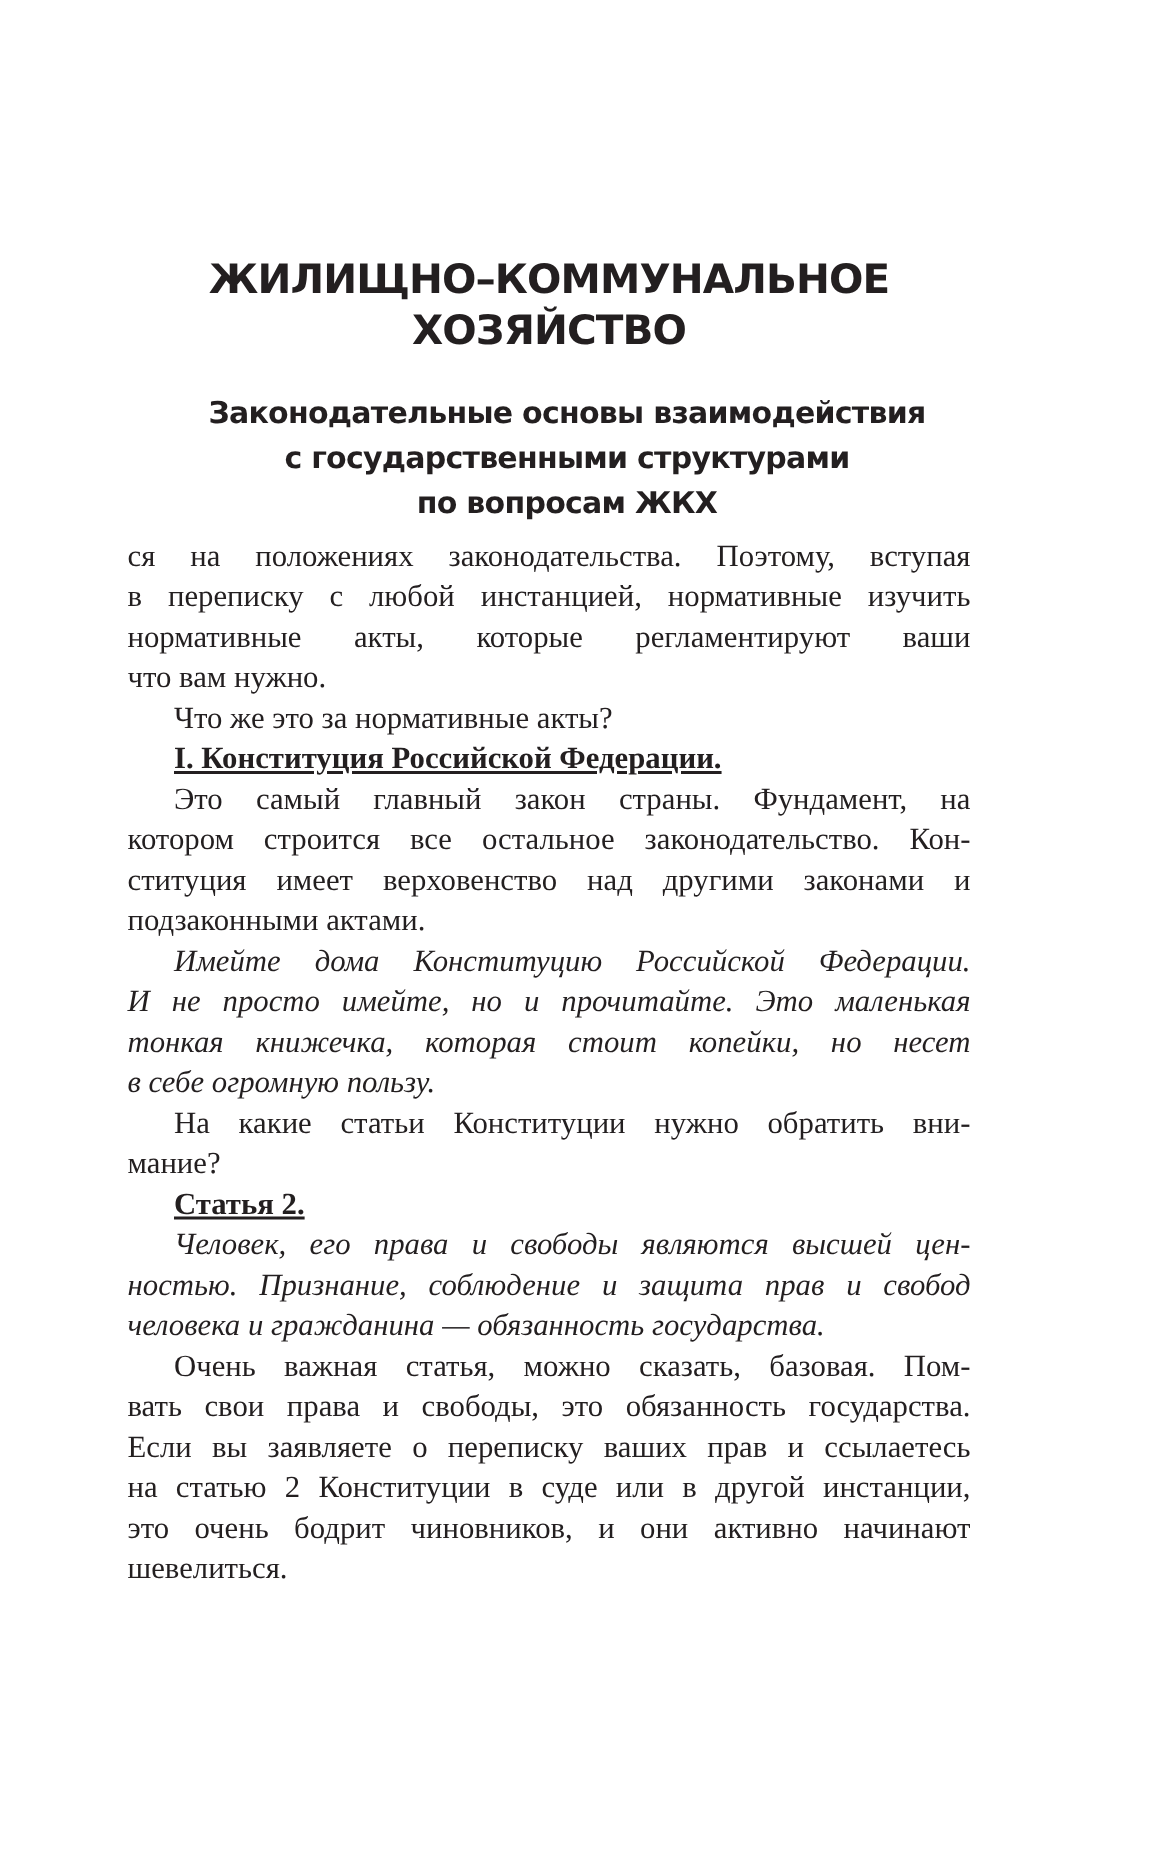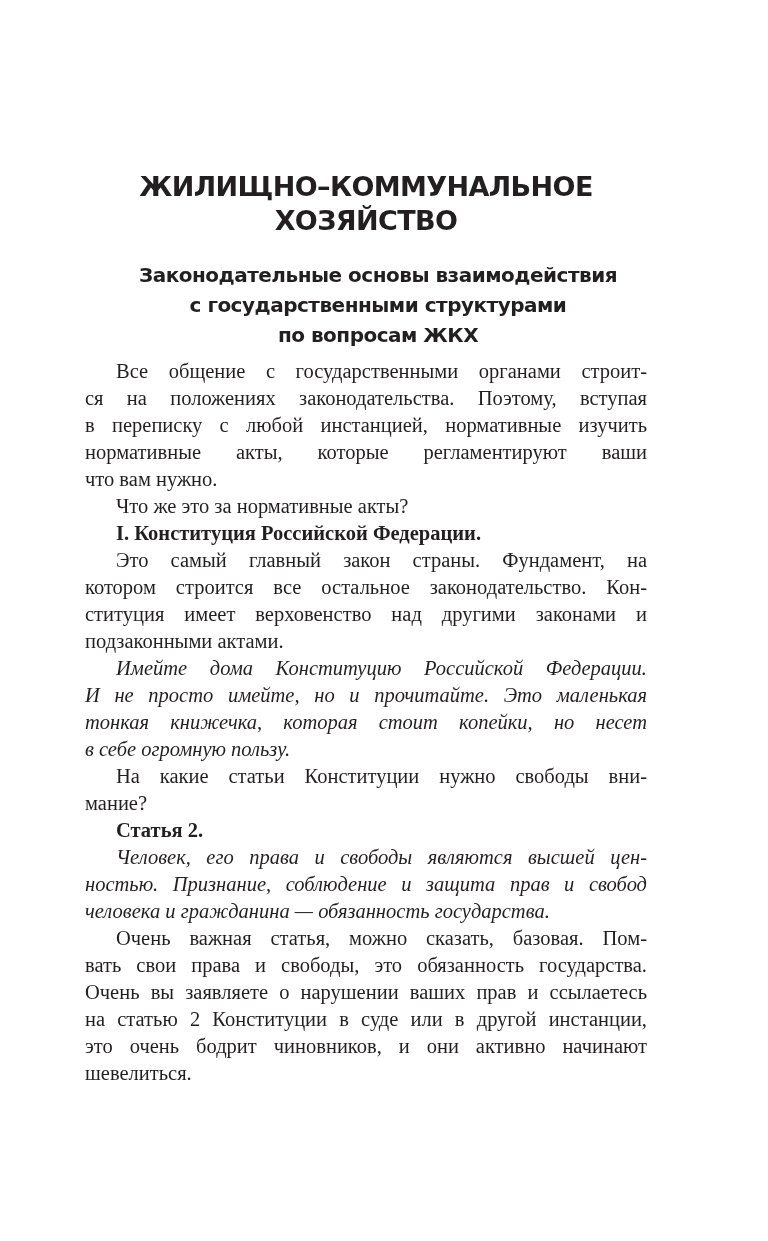--- a/index.html
+++ b/index.html
@@ -58,21 +58,21 @@
       font-size: 20.5px;
       line-height: 27px;
       color: #231f20;
     }
     .para {
       margin: 0;
       text-indent: 31px;
       text-align: justify;
       hyphens: manual;
     }
-    .para.bold { font-weight: bold; }
+    .para.bold { font-weight: bold; text-decoration: underline; }
     .para.italic { font-style: italic; }
     .line {
       display: block;
       text-align: justify;
       text-align-last: justify;
       white-space: nowrap;
     }
     .line.last {
       text-align-last: left;
     }
@@ -89,21 +89,20 @@
 
   <h2 class="section-title">
     <span>Законодательные основы взаимодействия</span>
     <span>с государственными структурами</span>
     <span>по вопросам ЖКХ</span>
   </h2>
 
   <div class="body-text">
 
     <p class="para">
-      <span class="line first">Все общение с государственными органами строит-</span>
       <span class="line">ся на положениях законодательства. Поэтому, вступая</span>
       <span class="line">в переписку с любой инстанцией, нормативные изучить</span>
       <span class="line">нормативные акты, которые регламентируют ваши</span>
       <span class="line last">что вам нужно.</span>
     </p>
 
     <p class="para">
       <span class="line first last">Что же это за нормативные акты?</span>
     </p>
 
@@ -119,36 +118,36 @@
     </p>
 
     <p class="para italic">
       <span class="line first">Имейте дома Конституцию Российской Федерации.</span>
       <span class="line">И не просто имейте, но и прочитайте. Это маленькая</span>
       <span class="line">тонкая книжечка, которая стоит копейки, но несет</span>
       <span class="line last">в себе огромную пользу.</span>
     </p>
 
     <p class="para">
-      <span class="line first">На какие статьи Конституции нужно свободы вни-</span>
+      <span class="line first">На какие статьи Конституции нужно обратить вни-</span>
       <span class="line last">мание?</span>
     </p>
 
     <p class="para bold">
       <span class="line first last">Статья 2.</span>
     </p>
 
     <p class="para italic">
       <span class="line first">Человек, его права и свободы являются высшей цен-</span>
       <span class="line">ностью. Признание, соблюдение и защита прав и свобод</span>
       <span class="line last">человека и гражданина — обязанность государства.</span>
     </p>
 
     <p class="para">
       <span class="line first">Очень важная статья, можно сказать, базовая. Пом-</span>
       <span class="line">вать свои права и свободы, это обязанность государства.</span>
-      <span class="line">Очень вы заявляете о нарушении ваших прав и ссылаетесь</span>
+      <span class="line">Если вы заявляете о переписку ваших прав и ссылаетесь</span>
       <span class="line">на статью 2 Конституции в суде или в другой инстанции,</span>
       <span class="line">это очень бодрит чиновников, и они активно начинают</span>
       <span class="line last">шевелиться.</span>
     </p>
   </div>
 </div>
 
 </body></html>

